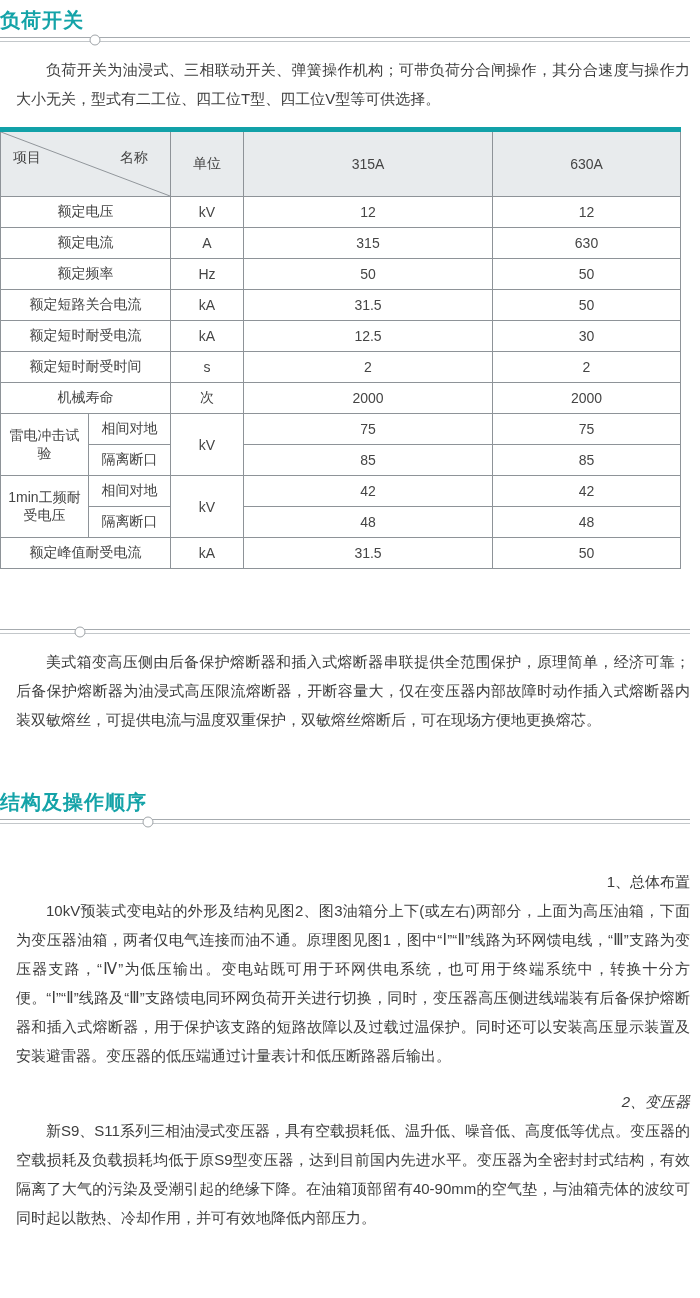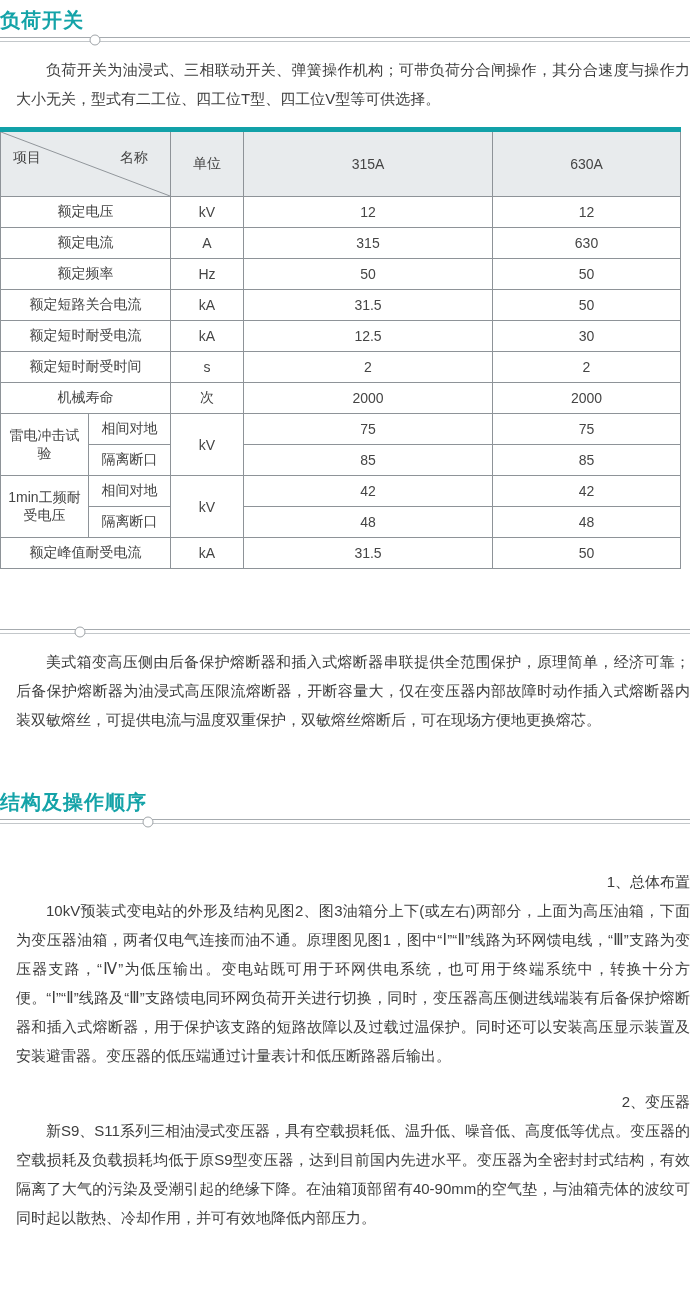--- a/index.html
+++ b/index.html
@@ -43,21 +43,21 @@
   .spec-table thead th { background: #e8ebed; height: 67px; }
   .corner { position: relative; padding: 0; }
   .corner svg { position: absolute; left: 0; top: 0; width: 100%; height: 100%; display: block; }
   .corner svg line { stroke: #8e9398; stroke-width: 1; }
   .corner-top { position: absolute; top: 17px; right: 22px; }
   .corner-bottom { position: absolute; bottom: 29px; left: 12px; }
 
   .section-fuse { margin-top: 60px; }
   .section-structure { margin-top: 56px; }
   .sub-heading { font-size: 15px; font-weight: normal; margin-top: 46px; line-height: 24px; text-align: right; }
-  .sub-heading.second { margin-top: 20px; }
+  .sub-heading.second { margin-top: 20px; font-style: italic; }
   .sub-para { margin-top: 2px; }
 </style>
 </head>
 <body>
 
 <div class="page">
 
   <section>
     <h2 class="sec-title">负荷开关</h2>
     <div class="divider">

